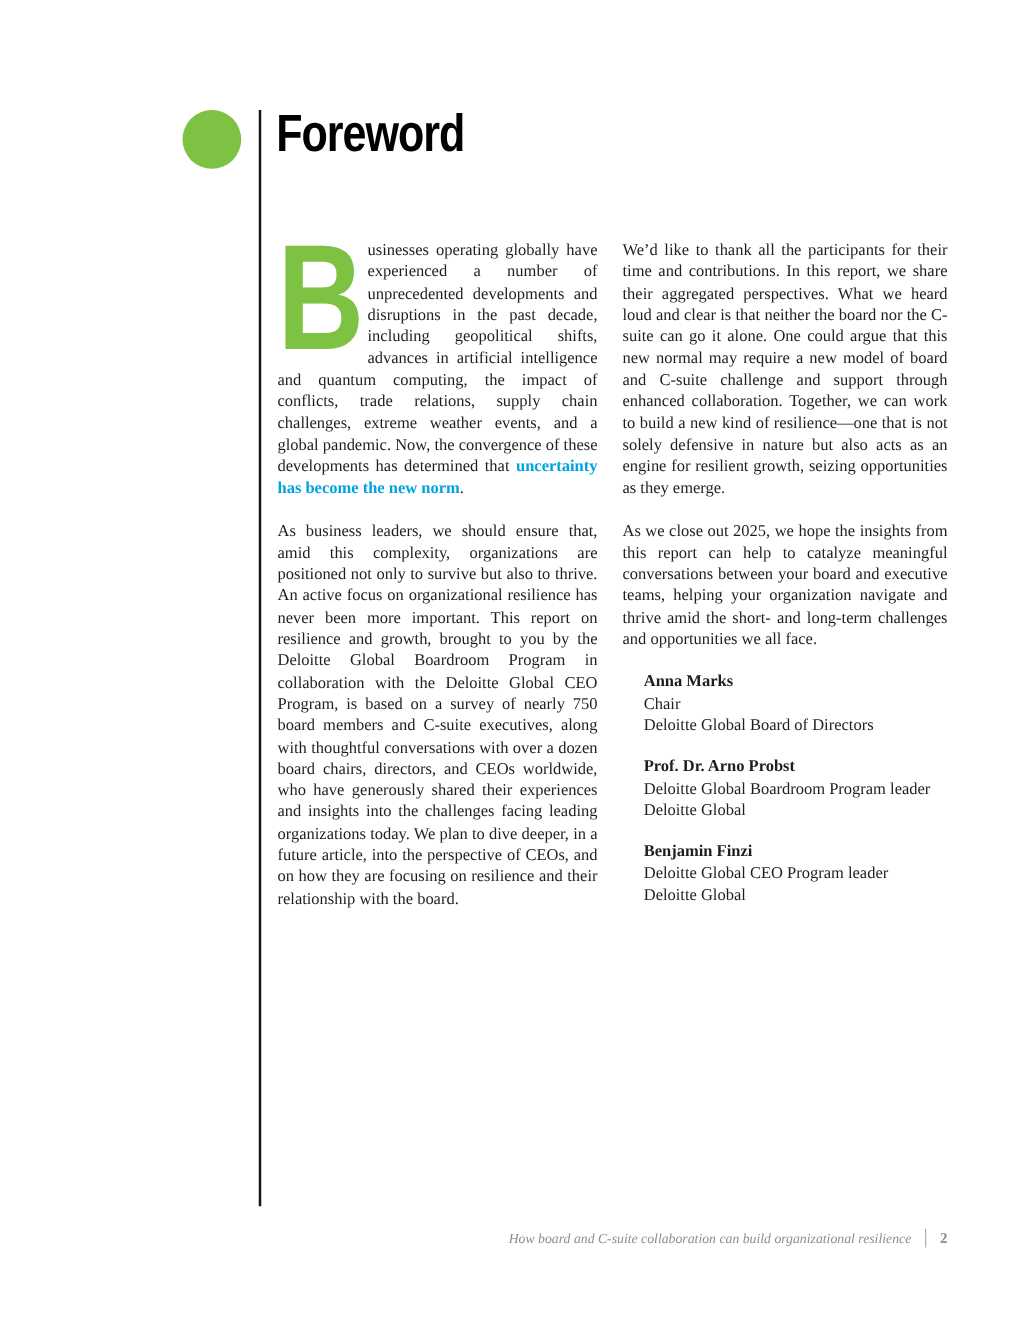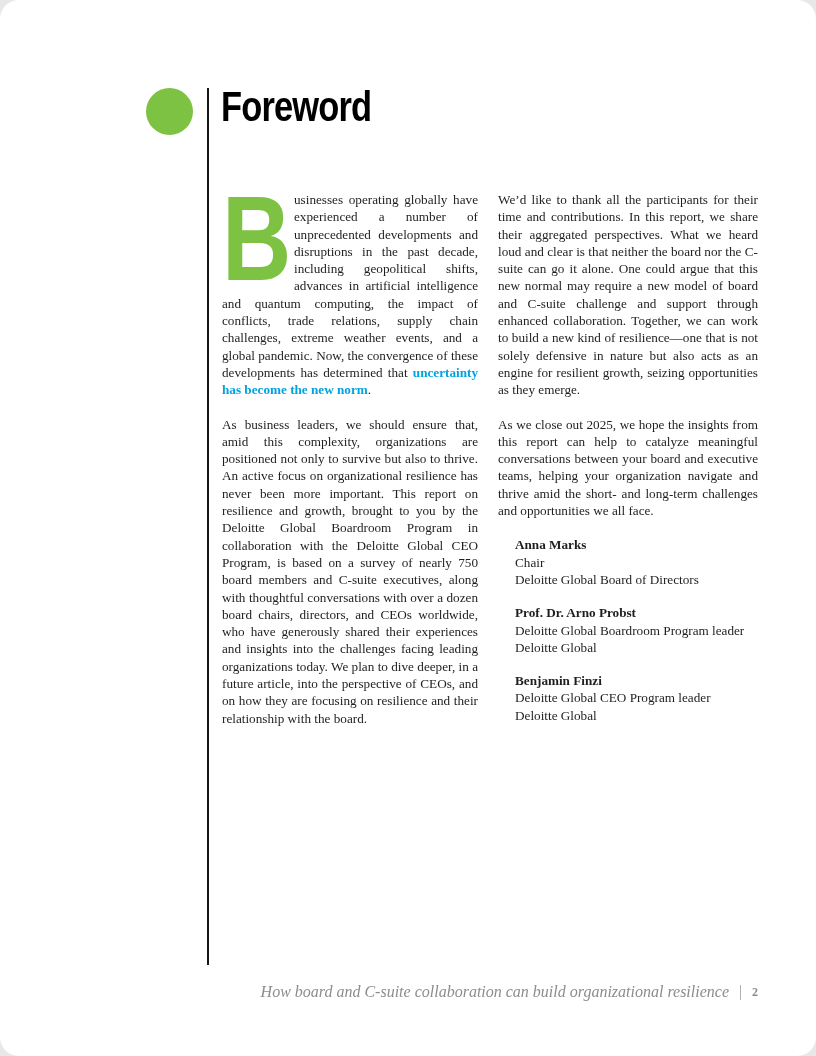--- a/index.html
+++ b/index.html
@@ -11,21 +11,20 @@
   *{box-sizing:border-box;margin:0;padding:0;}
   html,body{background:#e8e8e8;}
   .page{
     position:relative;
     width:816px;height:1056px;
     background:#ffffff;
     margin:0 auto;
     overflow:hidden;
     font-family:"Liberation Serif", serif;
     color:var(--ink);
-    border-radius:19px;
   }
   .brand-circle{
     position:absolute;
     left:146px;top:88px;
     width:47px;height:47px;
     border-radius:50%;
     background:var(--green);
   }
   .vrule{
     position:absolute;
@@ -90,21 +89,21 @@
     top:983px;
     right:58px;
     display:flex;
     align-items:center;
     gap:11px;
     color:var(--gray);
   }
   .footer-title{
     font-family:"Liberation Serif", serif;
     font-style:italic;
-    font-size:16px;
+    font-size:11px;
   }
   .footer-sep{
     width:1px;height:15px;
     background:#b0b2b4;
   }
   .footer-page{
     font-family:"Liberation Serif", serif;
     font-weight:bold;
     font-size:12px;
   }

